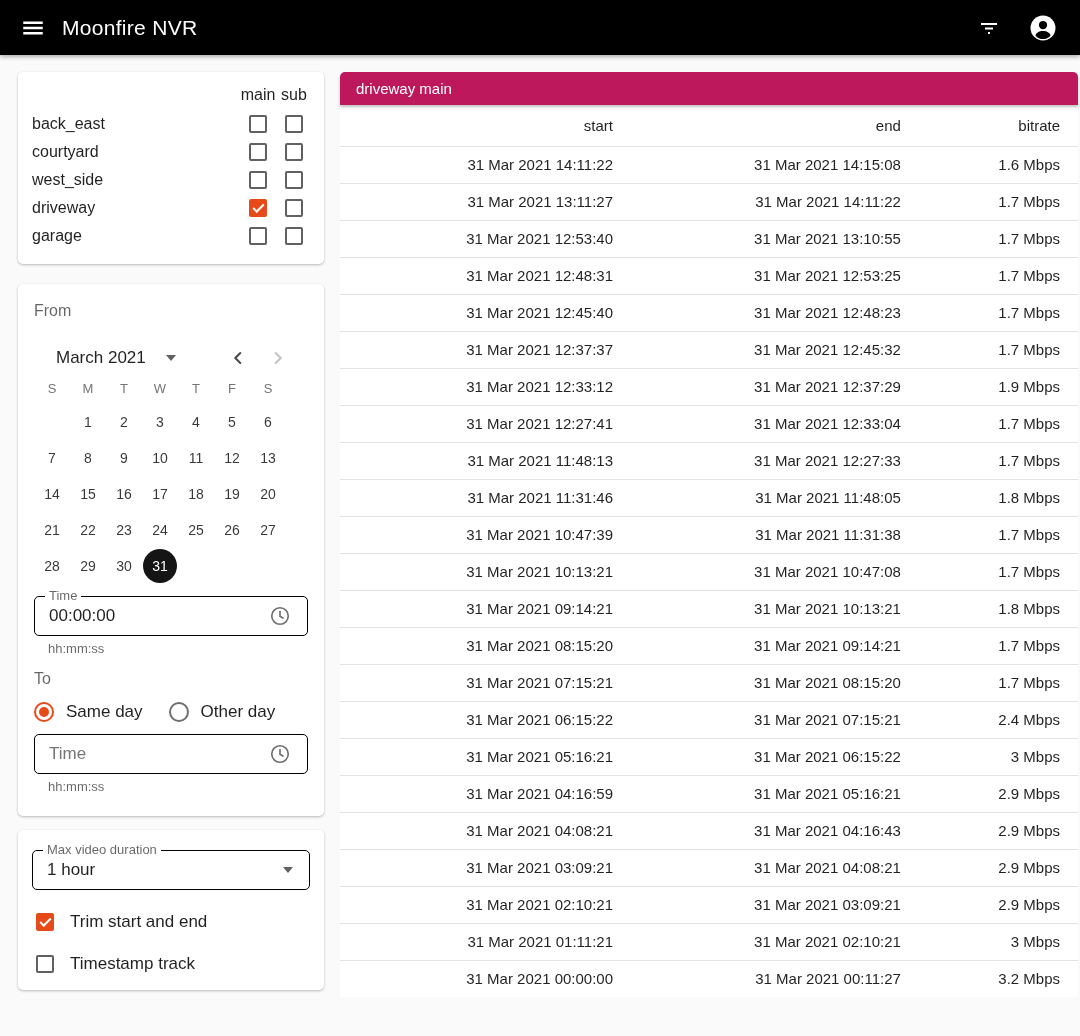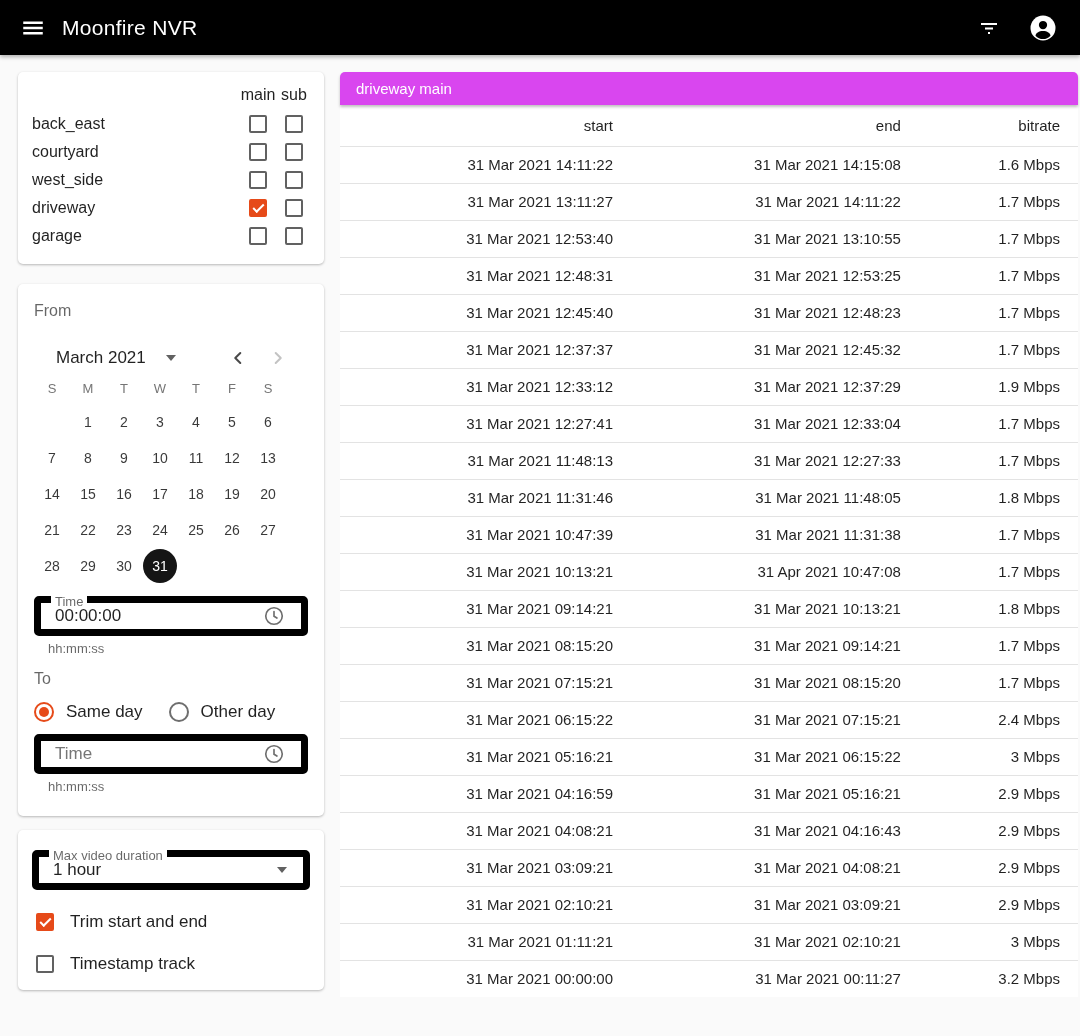--- a/index.html
+++ b/index.html
@@ -53,21 +53,21 @@
   .chev { width: 24px; height: 24px; display: flex; align-items: center; justify-content: center; cursor: pointer; }
   .cal-table { margin: 0 auto; }
   .cal-row { display: flex; }
   .cal-cell { width: 36px; height: 36px; display: flex; align-items: center; justify-content: center; font-size: 14px; color: rgba(0,0,0,0.78); cursor: pointer; }
   .cal-cell.blank { cursor: default; }
   .cal-cell.wd { color: #757575; font-size: 13px; height: 32px; cursor: default; }
   .cal-cell .daynum { width: 34px; height: 34px; display: flex; align-items: center; justify-content: center; border-radius: 50%; }
   .cal-cell.selected .daynum { background: #151515; color: #fff; }
 
   .field {
-    position: relative; border: 7px solid #000000; border-radius: 5px; height: 40px;
+    position: relative; border: 1px solid #000000; border-radius: 5px; height: 40px;
     display: flex; align-items: center; padding: 0 10px 0 14px; background: #fff; margin-top: 12px;
   }
   .flabel {
     position: absolute; top: -9px; left: 10px; background: #fff; padding: 0 4px;
     font-size: 13px; color: rgba(0,0,0,0.6); line-height: 15px;
   }
   .field input {
     border: none; outline: none; flex: 1; min-width: 0; font-size: 17px;
     color: rgba(0,0,0,0.87); background: transparent; font-family: "Liberation Sans", sans-serif;
   }
@@ -87,21 +87,21 @@
   
   .options-card { padding: 20px 14px 16px 14px; }
   .select-caret { width: 0; height: 0; border-left: 5px solid transparent; border-right: 5px solid transparent; border-top: 6px solid #616161; margin-right: 6px; }
   .select-value { flex: 1; font-size: 17px; color: rgba(0,0,0,0.87); }
   .opt-check-row { display: flex; align-items: center; gap: 16px; margin-top: 22px; cursor: pointer; padding-left: 4px; }
   .opt-check-row .opt-label { font-size: 17px; color: rgba(0,0,0,0.87); }
 
   
   .video-col { flex: 1; min-width: 0; }
   .list-title {
-    background: #d946ef; color: #fff; font-size: 15px; height: 33px;
+    background: #be185d; color: #fff; font-size: 15px; height: 33px;
     display: flex; align-items: center; padding-left: 16px;
     border-radius: 5px 5px 0 0;
     box-shadow: 0 2px 3px rgba(0,0,0,0.25);
     position: relative; z-index: 2;
   }
   table.videos { width: 100%; border-collapse: collapse; background: #fff; }
   table.videos col.c1 { width: 37%; }
   table.videos col.c2 { width: 39%; }
   table.videos col.c3 { width: 24%; }
   table.videos th {
@@ -470,21 +470,21 @@
             <td>31 Mar 2021 11:48:05</td>
             <td>1.8 Mbps</td>
           </tr>
           <tr>
             <td>31 Mar 2021 10:47:39</td>
             <td>31 Mar 2021 11:31:38</td>
             <td>1.7 Mbps</td>
           </tr>
           <tr>
             <td>31 Mar 2021 10:13:21</td>
-            <td>31 Apr 2021 10:47:08</td>
+            <td>31 Mar 2021 10:47:08</td>
             <td>1.7 Mbps</td>
           </tr>
           <tr>
             <td>31 Mar 2021 09:14:21</td>
             <td>31 Mar 2021 10:13:21</td>
             <td>1.8 Mbps</td>
           </tr>
           <tr>
             <td>31 Mar 2021 08:15:20</td>
             <td>31 Mar 2021 09:14:21</td>

